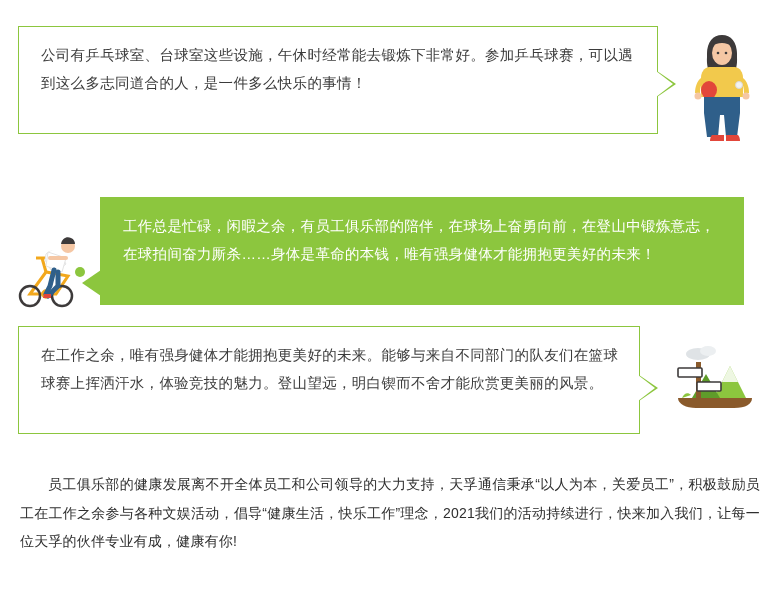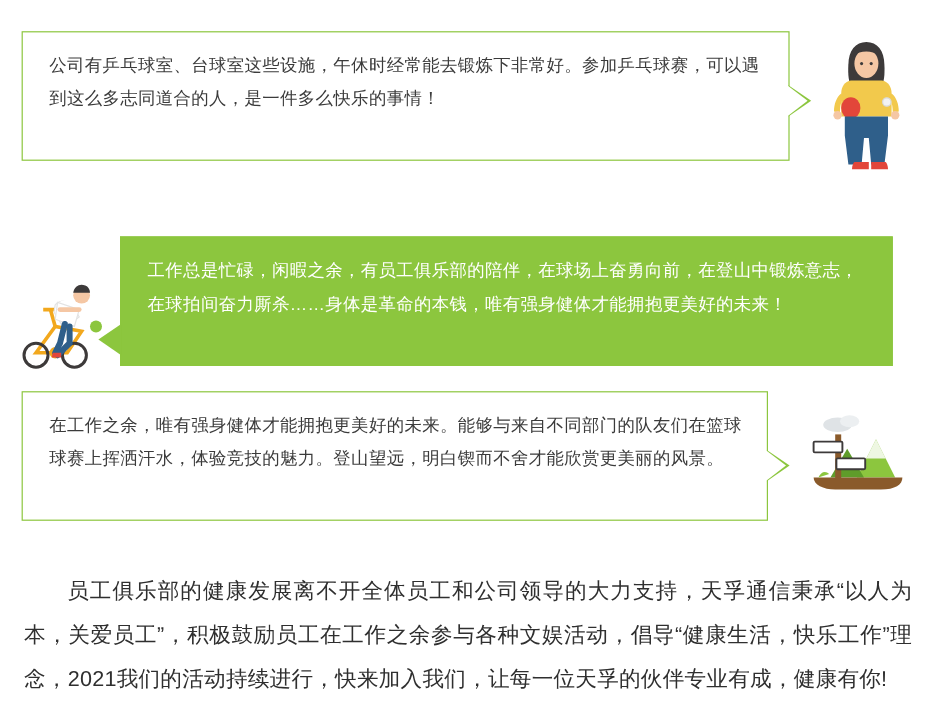--- a/index.html
+++ b/index.html
@@ -94,21 +94,21 @@
   #avatar-1 { left: 682px; top: 28px;  width: 80px;  height: 120px; }
   #avatar-2 { left: 16px;  top: 228px; width: 80px;  height: 90px; }
   #avatar-3 { left: 672px; top: 340px; width: 86px;  height: 80px; }
 
   
   #footer-paragraph {
     position: absolute;
     left: 20px;
     top: 456px;
     width: 740px;
-    font-size: 18px;
+    font-size: 14px;
     line-height: 2.05;
     color: #2f2f2f;
     text-indent: 2em;
     text-align: justify;
     letter-spacing: 0.2px;
   }
 </style>
 </head>
 <body>
 

